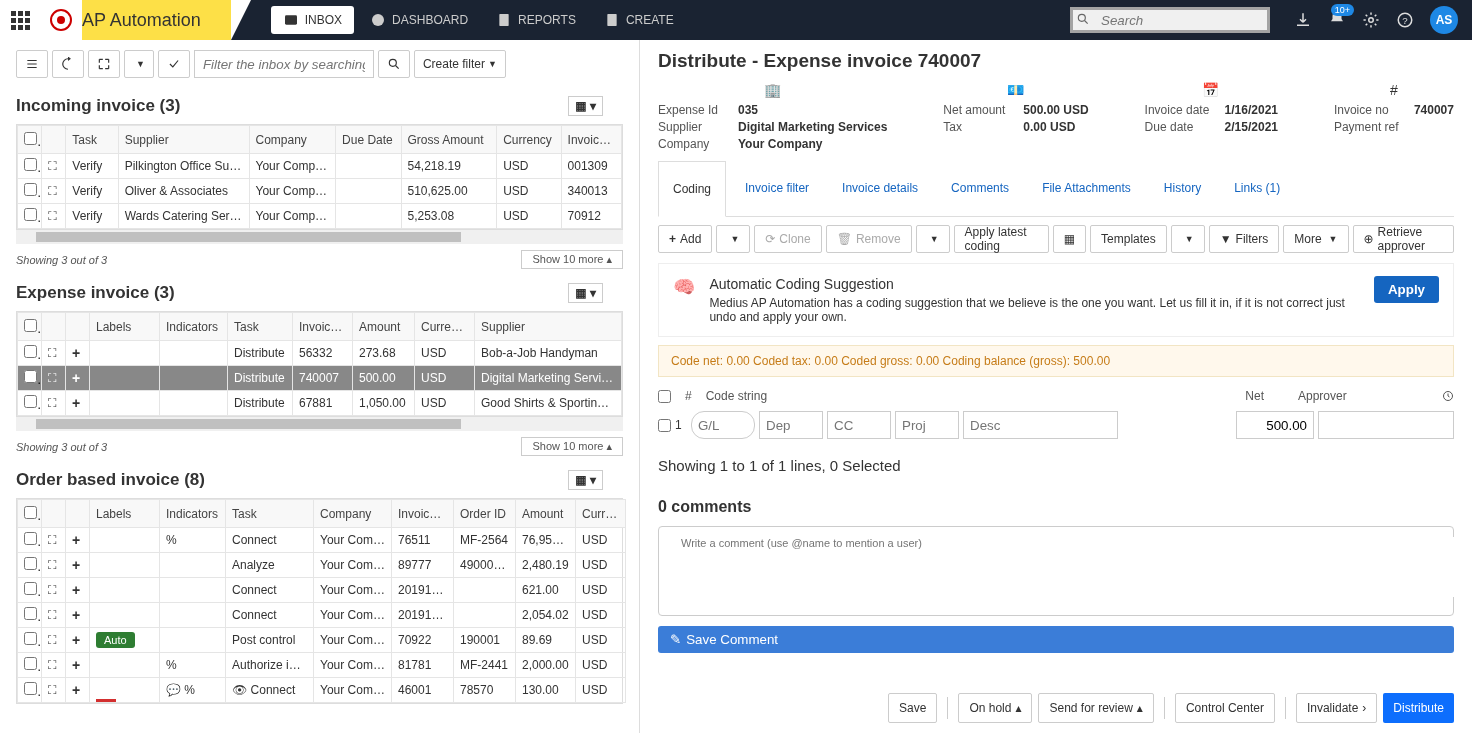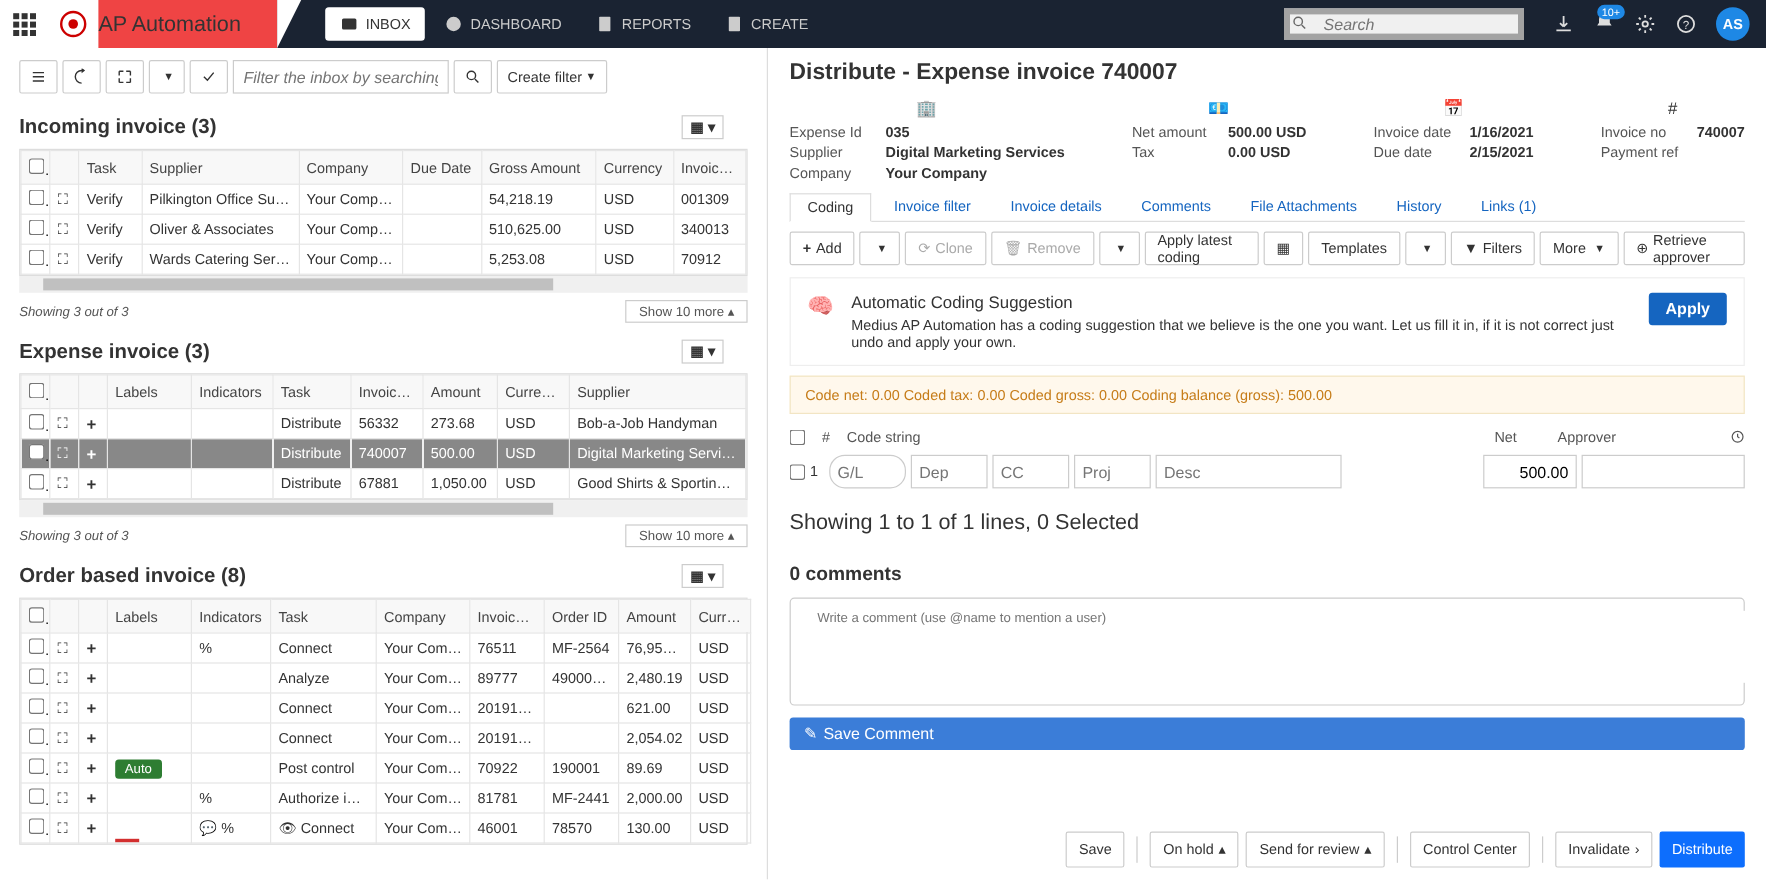--- a/index.html
+++ b/index.html
@@ -3,28 +3,28 @@
 <meta charset="utf-8">
 <style>
 * { box-sizing: border-box; margin: 0; padding: 0; }
 body { font-family: Arial, Helvetica, sans-serif; font-size: 12px; color: #333; background: #fff; width: 1472px; height: 733px; overflow: hidden; }
 .topbar { height: 40px; background: #1a2332; display: flex; align-items: center; color: #fff; }
 .app-icon { width: 40px; height: 40px; display: flex; align-items: center; justify-content: center; background: #fff; }
 .grid-dots { display: grid; grid-template-columns: repeat(3, 5px); gap: 2px; }
 .grid-dots span { width: 5px; height: 5px; background: #333; }
 .record-icon { width: 22px; height: 22px; border: 2px solid #c00; border-radius: 50%; display: flex; align-items: center; justify-content: center; margin: 0 10px; }
 .record-icon::after { content: ""; width: 8px; height: 8px; border-radius: 50%; background: #c00; }
-.app-name { background: #ef4444; color: #333; font-size: 18px; height: 40px; display: flex; align-items: center; padding-right: 30px; position: relative; }
+.app-name { background: #fde047; color: #333; font-size: 18px; height: 40px; display: flex; align-items: center; padding-right: 30px; position: relative; }
 .app-name::after { content: ""; position: absolute; right: -20px; top: 0; border-top: 40px solid #fff; border-right: 20px solid transparent; }
 .nav { display: flex; align-items: center; margin-left: 40px; gap: 4px; }
 .nav-item { display: flex; align-items: center; gap: 6px; padding: 6px 12px; color: #ccc; font-size: 12px; cursor: pointer; }
 .nav-item.active { background: #fff; color: #333; border-radius: 3px; }
 .nav-item svg { width: 16px; height: 16px; }
 .top-search { margin-left: auto; margin-right: 10px; }
-.top-search input { background: #f0f0f0; border: 5px solid #a3a3a3; color: #999; padding: 4px 8px 4px 28px; width: 200px; height: 26px; font-style: italic; }
+.top-search input { background: #f0f0f0; border: 3px solid #a3a3a3; color: #999; padding: 4px 8px 4px 28px; width: 200px; height: 26px; font-style: italic; }
 .search-wrap { position: relative; }
 .search-wrap svg { position: absolute; left: 6px; top: 5px; width: 14px; height: 14px; fill: #666; }
 .top-icons { display: flex; align-items: center; gap: 16px; padding: 0 14px; }
 .top-icons svg { width: 18px; height: 18px; fill: #ddd; cursor: pointer; }
 .badge { position: relative; }
 .badge-count { position: absolute; top: -6px; right: -8px; background: #1e88e5; color: #fff; font-size: 9px; padding: 1px 4px; border-radius: 6px; }
 .avatar { width: 28px; height: 28px; border-radius: 50%; background: #1e88e5; color: #fff; display: flex; align-items: center; justify-content: center; font-size: 12px; font-weight: bold; }
 .layout { display: flex; height: 693px; }
 .left-panel { width: 640px; border-right: 1px solid #ddd; overflow-y: auto; position: relative; }
 .right-panel { flex: 1; padding: 10px 18px; overflow-y: auto; display: flex; flex-direction: column; }
@@ -47,40 +47,40 @@
 .showing { padding: 6px 16px; font-style: italic; font-size: 11px; color: #555; display: flex; justify-content: space-between; align-items: center; }
 .showmore { border: 1px solid #ccc; padding: 2px 10px; font-style: normal; cursor: pointer; font-size: 11px; }
 .right-title { font-size: 19px; font-weight: bold; margin-bottom: 10px; }
 .info-row { display: flex; gap: 50px; margin-bottom: 10px; justify-content: space-between; }
 .info-block { display: flex; flex-direction: column; gap: 3px; font-size: 12px; }
 .info-block .ico { text-align: center; font-size: 14px; margin-bottom: 2px; }
 .info-line { display: flex; gap: 10px; }
 .info-line .lab { width: 70px; color: #555; }
 .info-line .val { font-weight: bold; }
 .tabs { border-bottom: 1px solid #ddd; display: flex; gap: 5px; margin-bottom: 8px; }
-.tab { padding: 4px 14px; cursor: pointer; color: #1565c0; text-align: center; }
+.tab { padding: 20px 14px; cursor: pointer; color: #1565c0; text-align: center; }
 .tab.active { color: #333; border: 1px solid #ddd; border-bottom: 1px solid #fff; margin-bottom: -1px; background: #fff; }
 .action-row { display: flex; gap: 4px; margin-bottom: 10px; align-items: center; }
 .btn { border: 1px solid #ccc; background: #fff; padding: 4px 10px; height: 28px; display: flex; align-items: center; gap: 4px; cursor: pointer; font-size: 12px; border-radius: 2px; }
 .btn.disabled { color: #aaa; }
 .retrieve-app { margin-left: auto; }
 .suggestion-box { background: #fff; border: 1px solid #eee; padding: 12px 14px; display: flex; gap: 14px; align-items: flex-start; }
 .suggestion-box .brain { color: #1e88e5; font-size: 18px; }
 .suggestion-box .text { flex: 1; }
 .suggestion-box .title { font-weight: normal; font-size: 14px; margin-bottom: 4px; }
 .apply-btn { background: #1565c0; color: #fff; border: none; padding: 6px 14px; cursor: pointer; border-radius: 3px; font-weight: bold; }
 .coded-bar { background: #fff8ec; border: 1px solid #f2e5c4; color: #c67c18; padding: 8px 12px; font-size: 12px; font-weight: bold; margin: 8px 0; }
 .coded-bar span { font-weight: normal; }
 .coding-head { display: flex; align-items: center; gap: 14px; color: #555; font-size: 12px; padding: 4px 0; }
 .coding-head .net-h { margin-left: auto; margin-right: 20px; }
 .coding-row { display: flex; align-items: center; gap: 4px; padding: 4px 0; }
 .coding-row input[type="text"] { border: 1px solid #ccc; height: 28px; padding: 0 6px; }
 .coding-row .w1 { width: 64px; border-radius: 13px; }
 .coding-row .w2 { width: 64px; }
-.showing-lines { margin: 14px 0; font-size: 18px; }
+.showing-lines { margin: 14px 0; font-size: 15px; }
 .comments-title { font-size: 16px; font-weight: bold; margin: 10px 0; }
 .comment-box { border: 1px solid #ccc; border-radius: 4px; padding: 10px; min-height: 90px; margin-bottom: 10px; }
 .comment-box textarea { border: none; width: 100%; height: 60px; resize: none; font-family: inherit; font-size: 11px; color: #a21caf; margin-left: 12px; }
 .save-comment { background: #3b7dd8; color: #fff; border: none; padding: 6px 12px; cursor: pointer; border-radius: 3px; display: flex; align-items: center; gap: 5px; }
 .bottom-actions { margin-top: auto; display: flex; justify-content: flex-end; gap: 6px; padding-top: 10px; align-items: center; }
 .bottom-actions .btn { height: 30px; }
 .dist-btn { background: #0d6efd; color: #fff; border: none; }
 .sep { width: 1px; height: 22px; background: #ccc; margin: 0 4px; }
 .auto-pill { background: #2e7d32; color: #fff; padding: 2px 8px; border-radius: 3px; font-size: 11px; }
 .red-under { border-bottom: 3px solid #d32f2f; padding-bottom: 2px; }

